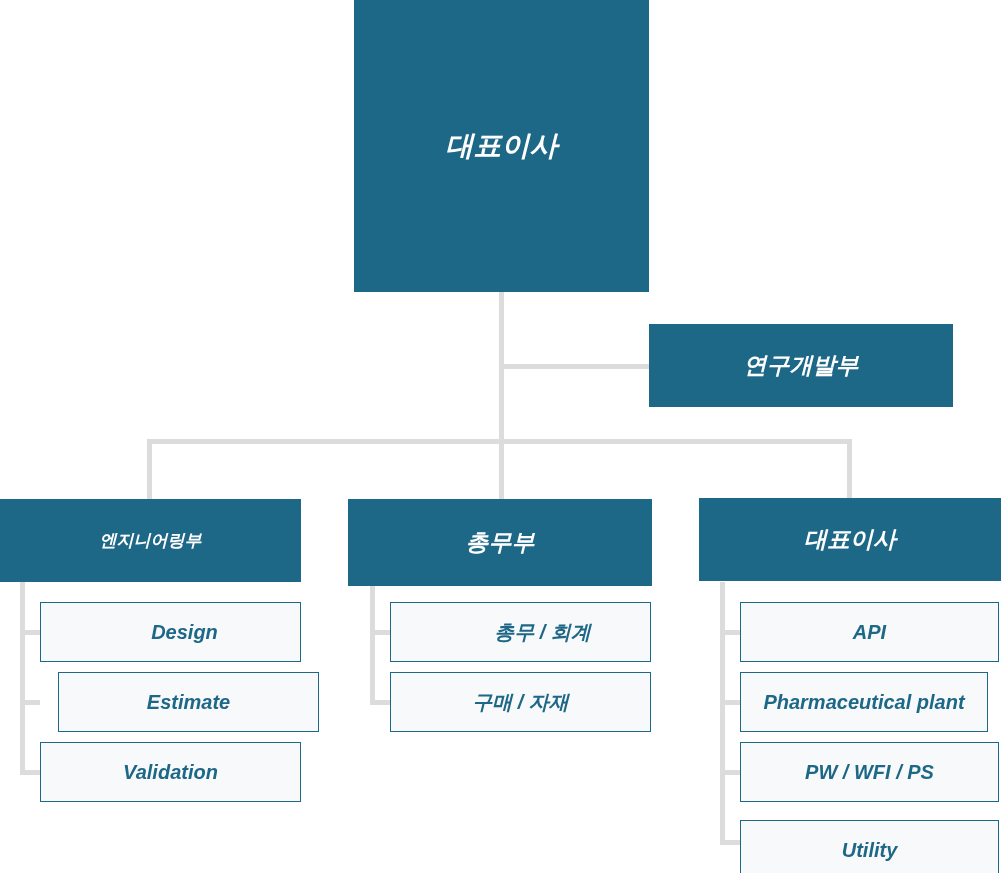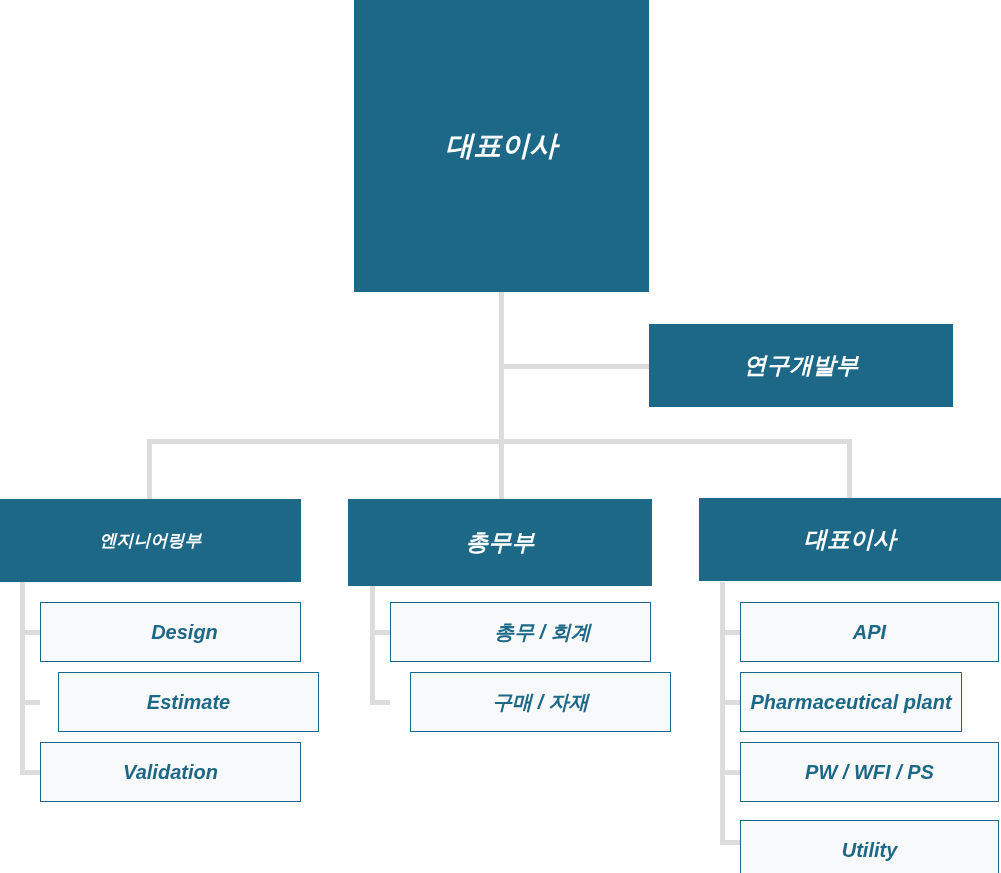--- a/index.html
+++ b/index.html
@@ -32,23 +32,23 @@
   #ceo      { left: 354px; top: 0;     width: 295px; height: 292px; font-size: 28px; }
   #rnd      { left: 649px; top: 324px; width: 304px; height: 83px;  font-size: 23px; }
   #dept-eng { left: 0;     top: 499px; width: 301px; height: 83px;  font-size: 17px; }
   #dept-ga  { left: 348px; top: 499px; width: 304px; height: 87px;  font-size: 23px; }
   #dept-cm  { left: 699px; top: 498px; width: 302px; height: 83px;  font-size: 23px; }
 
   #sub-eng-0 { left: 40px;  top: 602px; width: 261px; height: 60px; padding-left: 28px; }
   #sub-eng-1 { left: 40px;  top: 672px; width: 261px; height: 60px; margin-left: 18px; }
   #sub-eng-2 { left: 40px;  top: 742px; width: 261px; height: 60px; }
   #sub-ga-0  { left: 390px; top: 602px; width: 261px; height: 60px; padding-left: 44px; }
-  #sub-ga-1  { left: 390px; top: 672px; width: 261px; height: 60px; margin-left: 20px; }
+  #sub-ga-1  { left: 390px; top: 672px; width: 261px; height: 60px; }
   #sub-cm-0  { left: 740px; top: 602px; width: 259px; height: 60px; }
-  #sub-cm-1  { left: 740px; top: 672px; width: 222px; height: 60px; text-align: right; }
+  #sub-cm-1  { left: 740px; top: 672px; width: 248px; height: 60px; text-align: right; }
   #sub-cm-2  { left: 740px; top: 742px; width: 259px; height: 60px; }
   #sub-cm-3  { left: 740px; top: 812px; width: 259px; height: 60px; margin-top: 8px; }
 
   #ln-ceo-v  { left: 499px; top: 292px; width: 5px;   height: 208px; }
   #ln-rnd-h  { left: 501px; top: 364px; width: 148px; height: 5px; }
   #ln-main-h { left: 147px; top: 439px; width: 705px; height: 5px; }
   #ln-eng-v  { left: 147px; top: 441px; width: 5px;   height: 59px; }
   #ln-cm-v   { left: 847px; top: 441px; width: 5px;   height: 58px; }
 
   #ln-c1-v   { left: 20px;  top: 582px; width: 5px;  height: 193px; }

